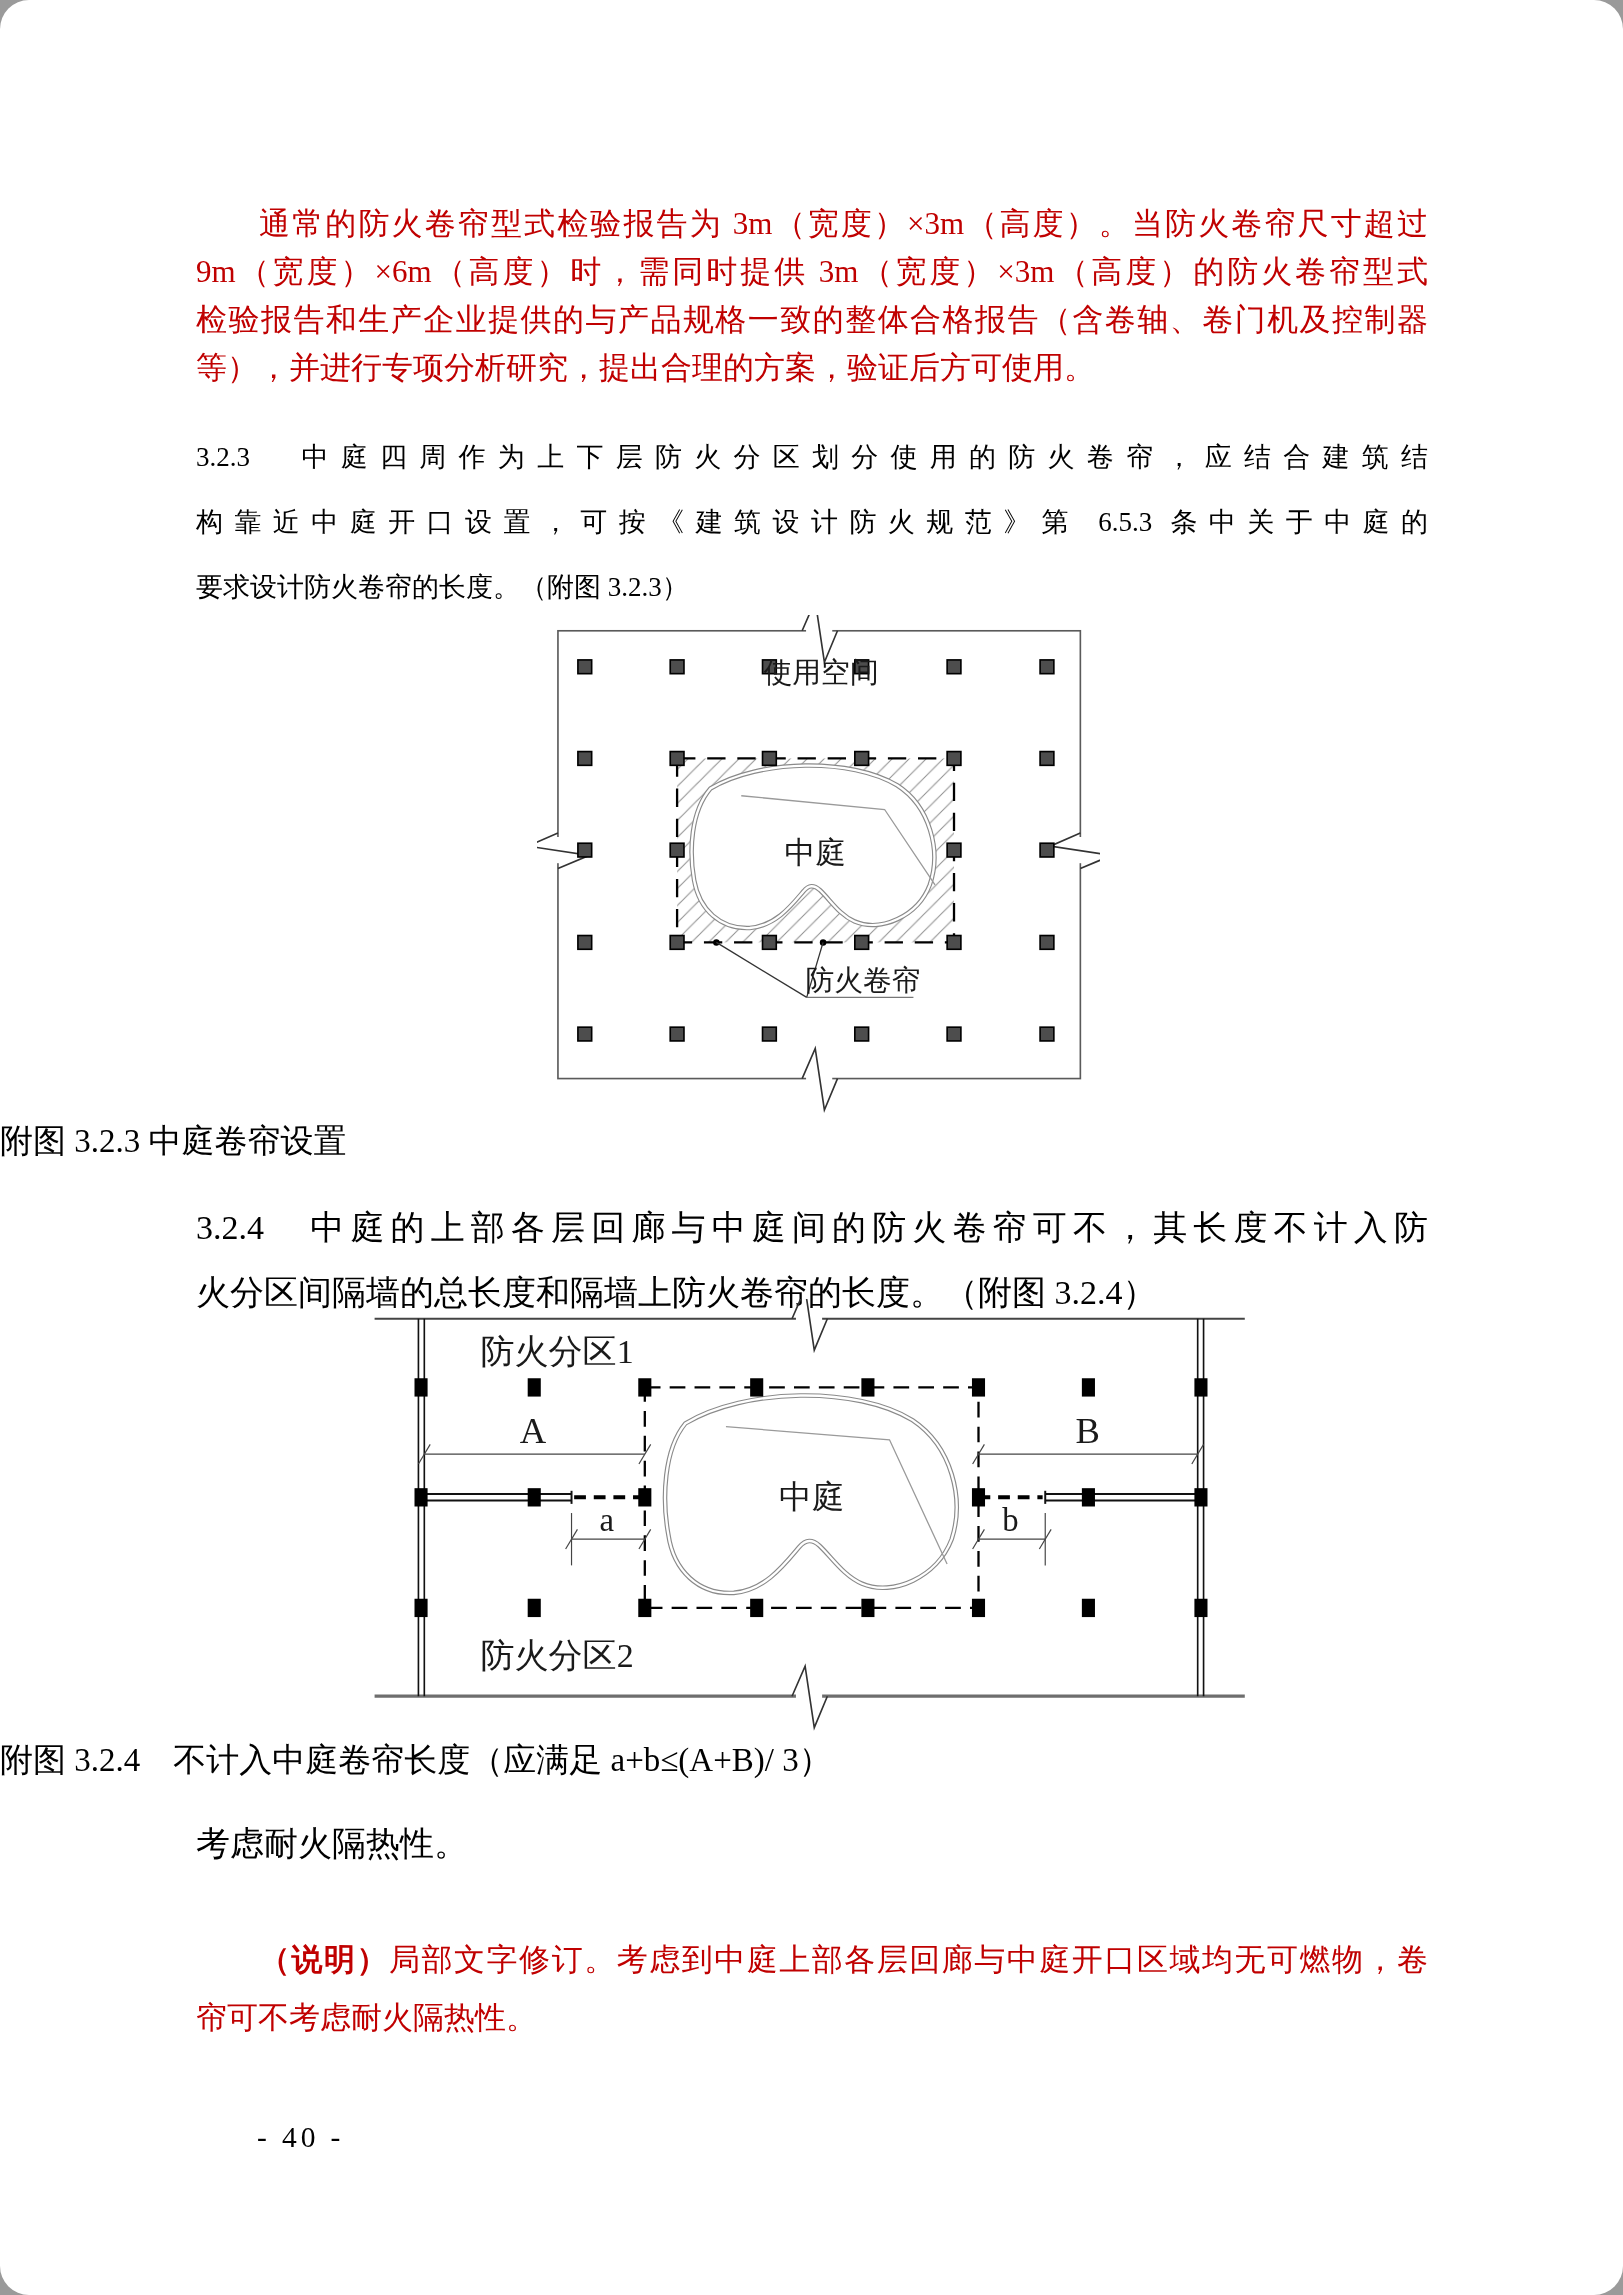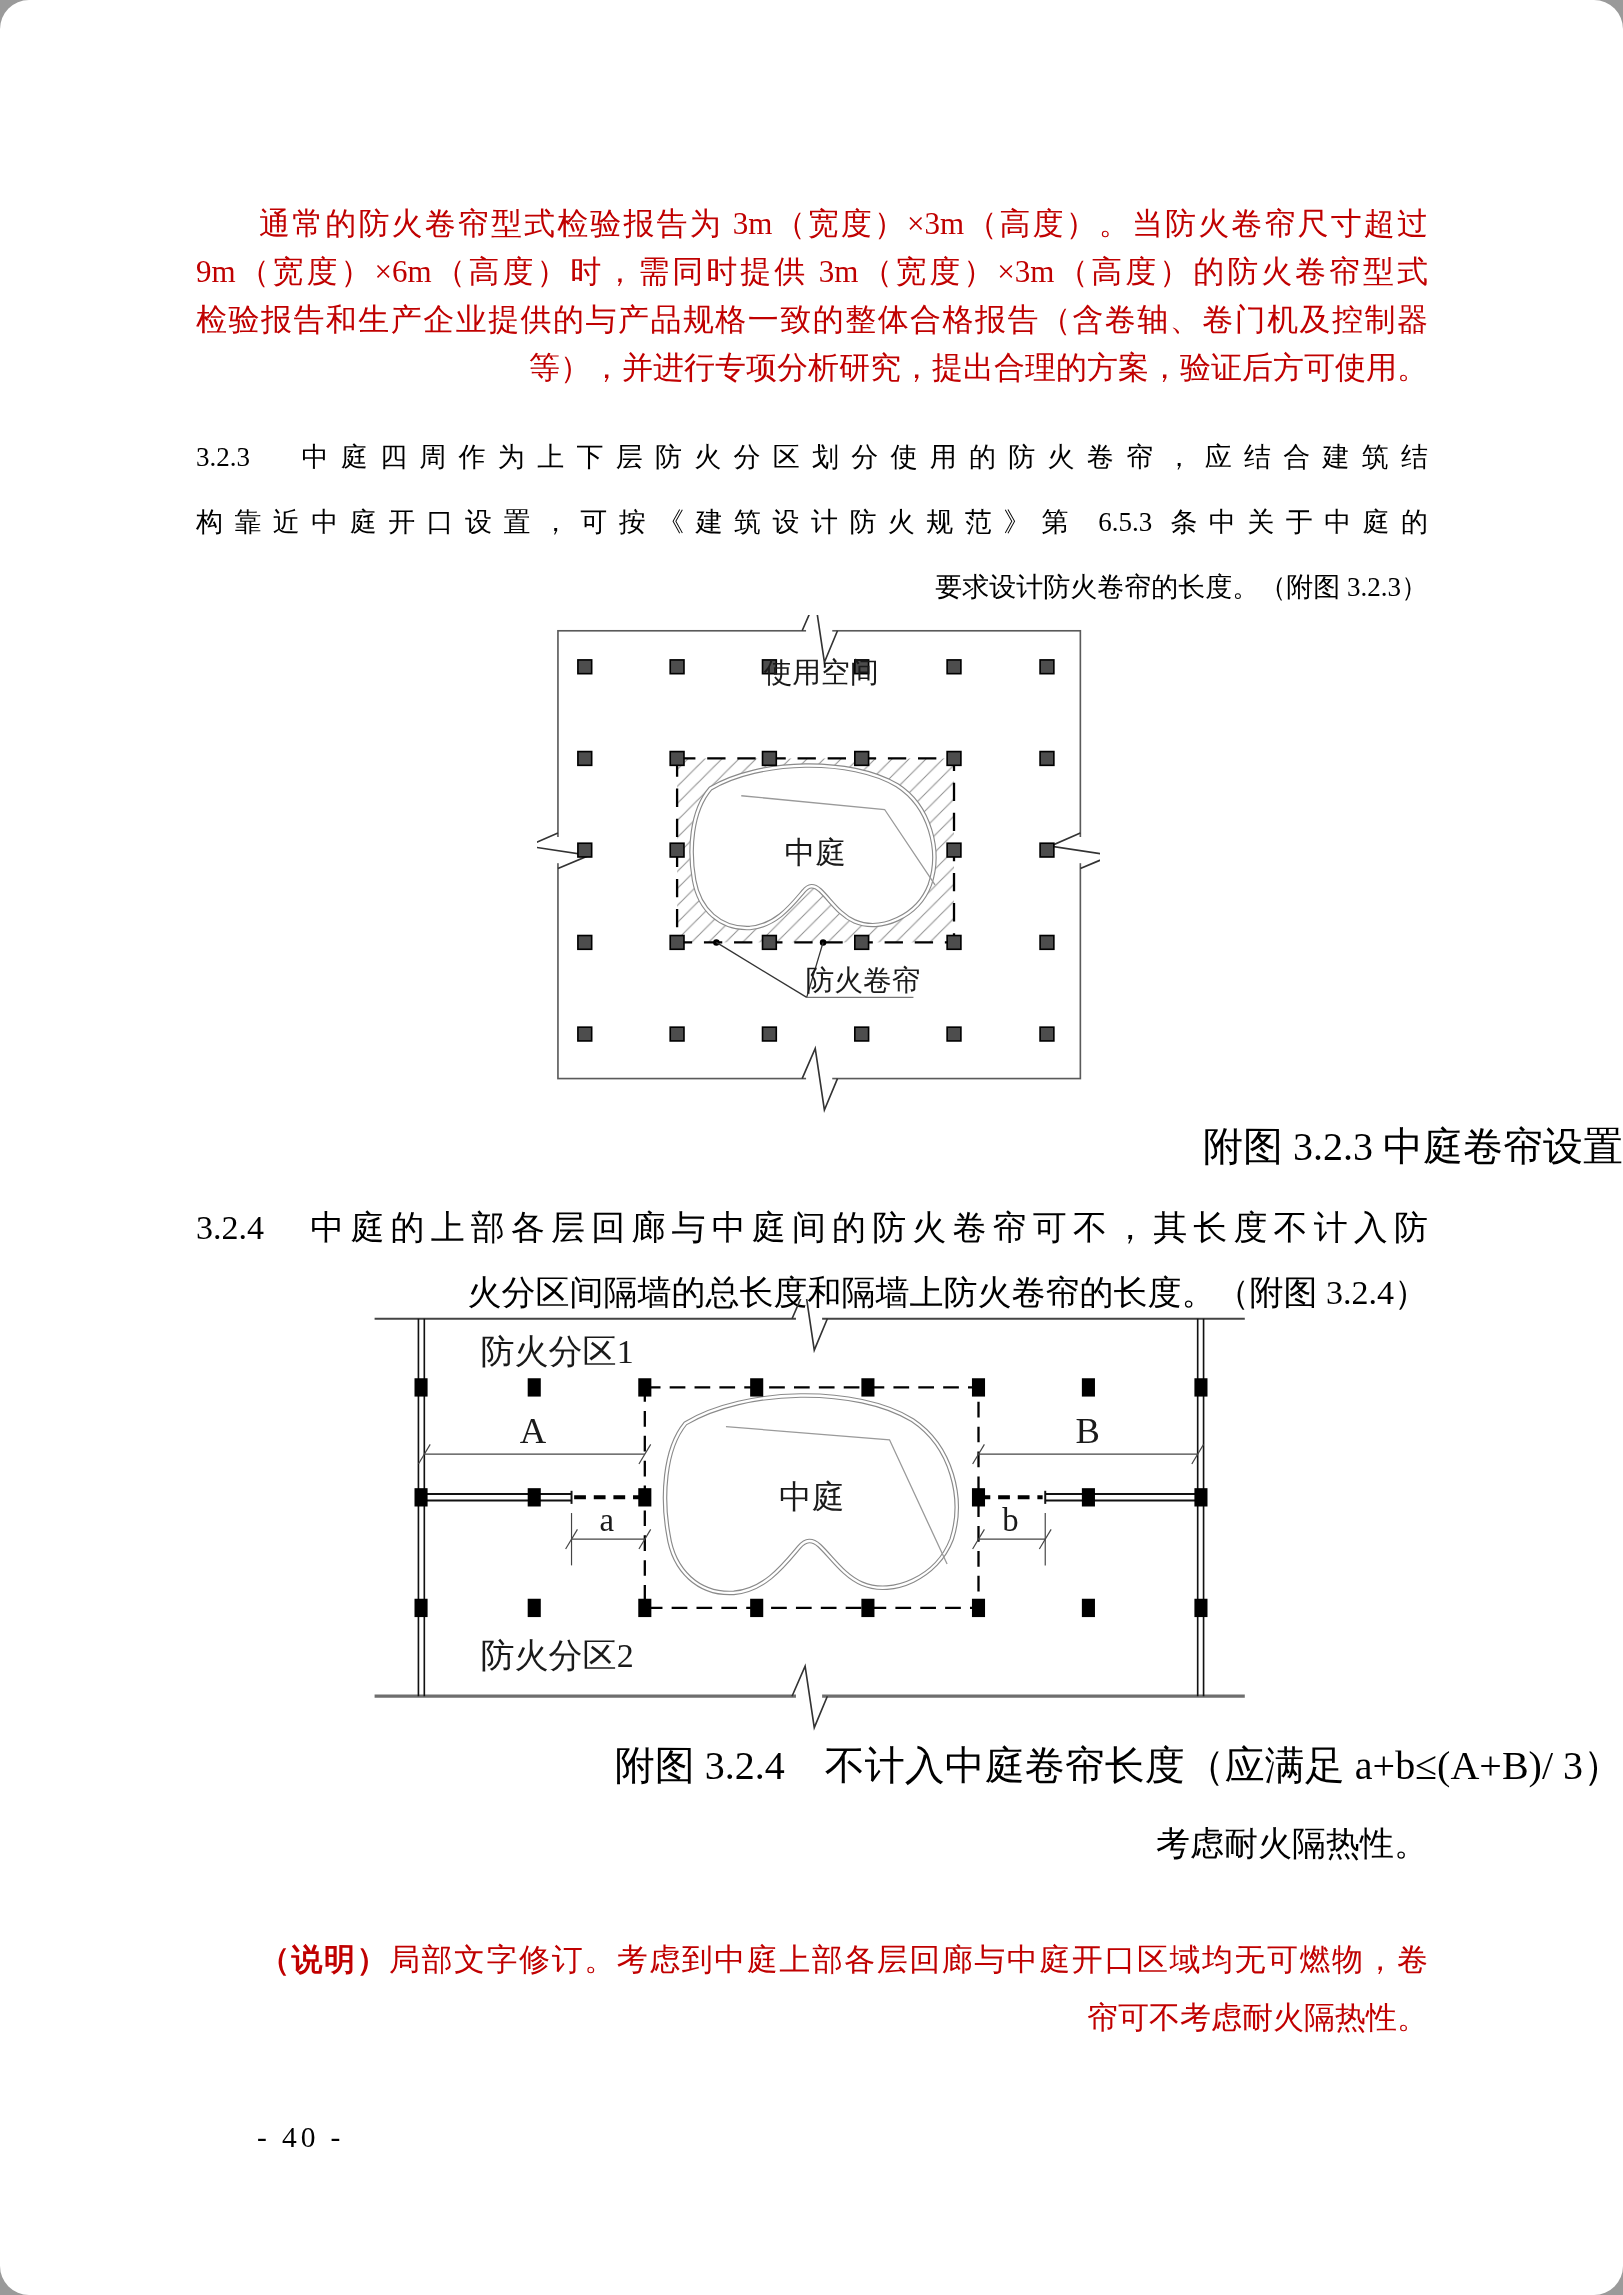--- a/index.html
+++ b/index.html
@@ -1,30 +1,30 @@
 <!DOCTYPE html>
 <html style="font-size:10.5px"><head>
 <meta charset="utf-8">
 <style>
   html,body{margin:0;padding:0;background:#9a9a9a;}
   .page{
     position:relative;width:1623px;height:2295px;background:#ffffff;
     font-family:"Liberation Serif","DejaVu Serif",serif;color:#000;overflow:hidden;border-radius:29px;
   }
   .tblock{position:absolute;left:196px;width:1232px;}
-  .line{white-space:nowrap;text-align:right;}
+  .line{white-space:nowrap;}
   .just{text-align:justify;text-align-last:justify;white-space:normal;}
   .red{color:#c00000;}
   .bold{font-weight:bold;}
   .intro{top:200px;font-size:31px;line-height:48px;}
   .s323{top:425px;font-size:27px;line-height:65px;}
   .s324{top:1195px;font-size:34px;line-height:65px;}
   .s325{top:1813px;font-size:34px;line-height:62px;}
   .revnote{top:1931px;font-size:31px;line-height:58px;}
-  .caption{position:absolute;left:0;width:1623px;text-align:right;font-size:40px;}
+  .caption{position:absolute;left:0;width:1623px;text-align:left;font-size:33px;}
   .cap1{top:1119px;}
   .cap2{top:1738px;}
   .pagenum{position:absolute;left:257px;top:2121px;font-size:29.5px;letter-spacing:3.9px;}
   .indent2{padding-left:63px;}
   svg{position:absolute;}
   svg text{font-family:"Liberation Serif","DejaVu Serif",serif;fill:#1a1a1a;}
 </style>
 </head>
 <body>
 

